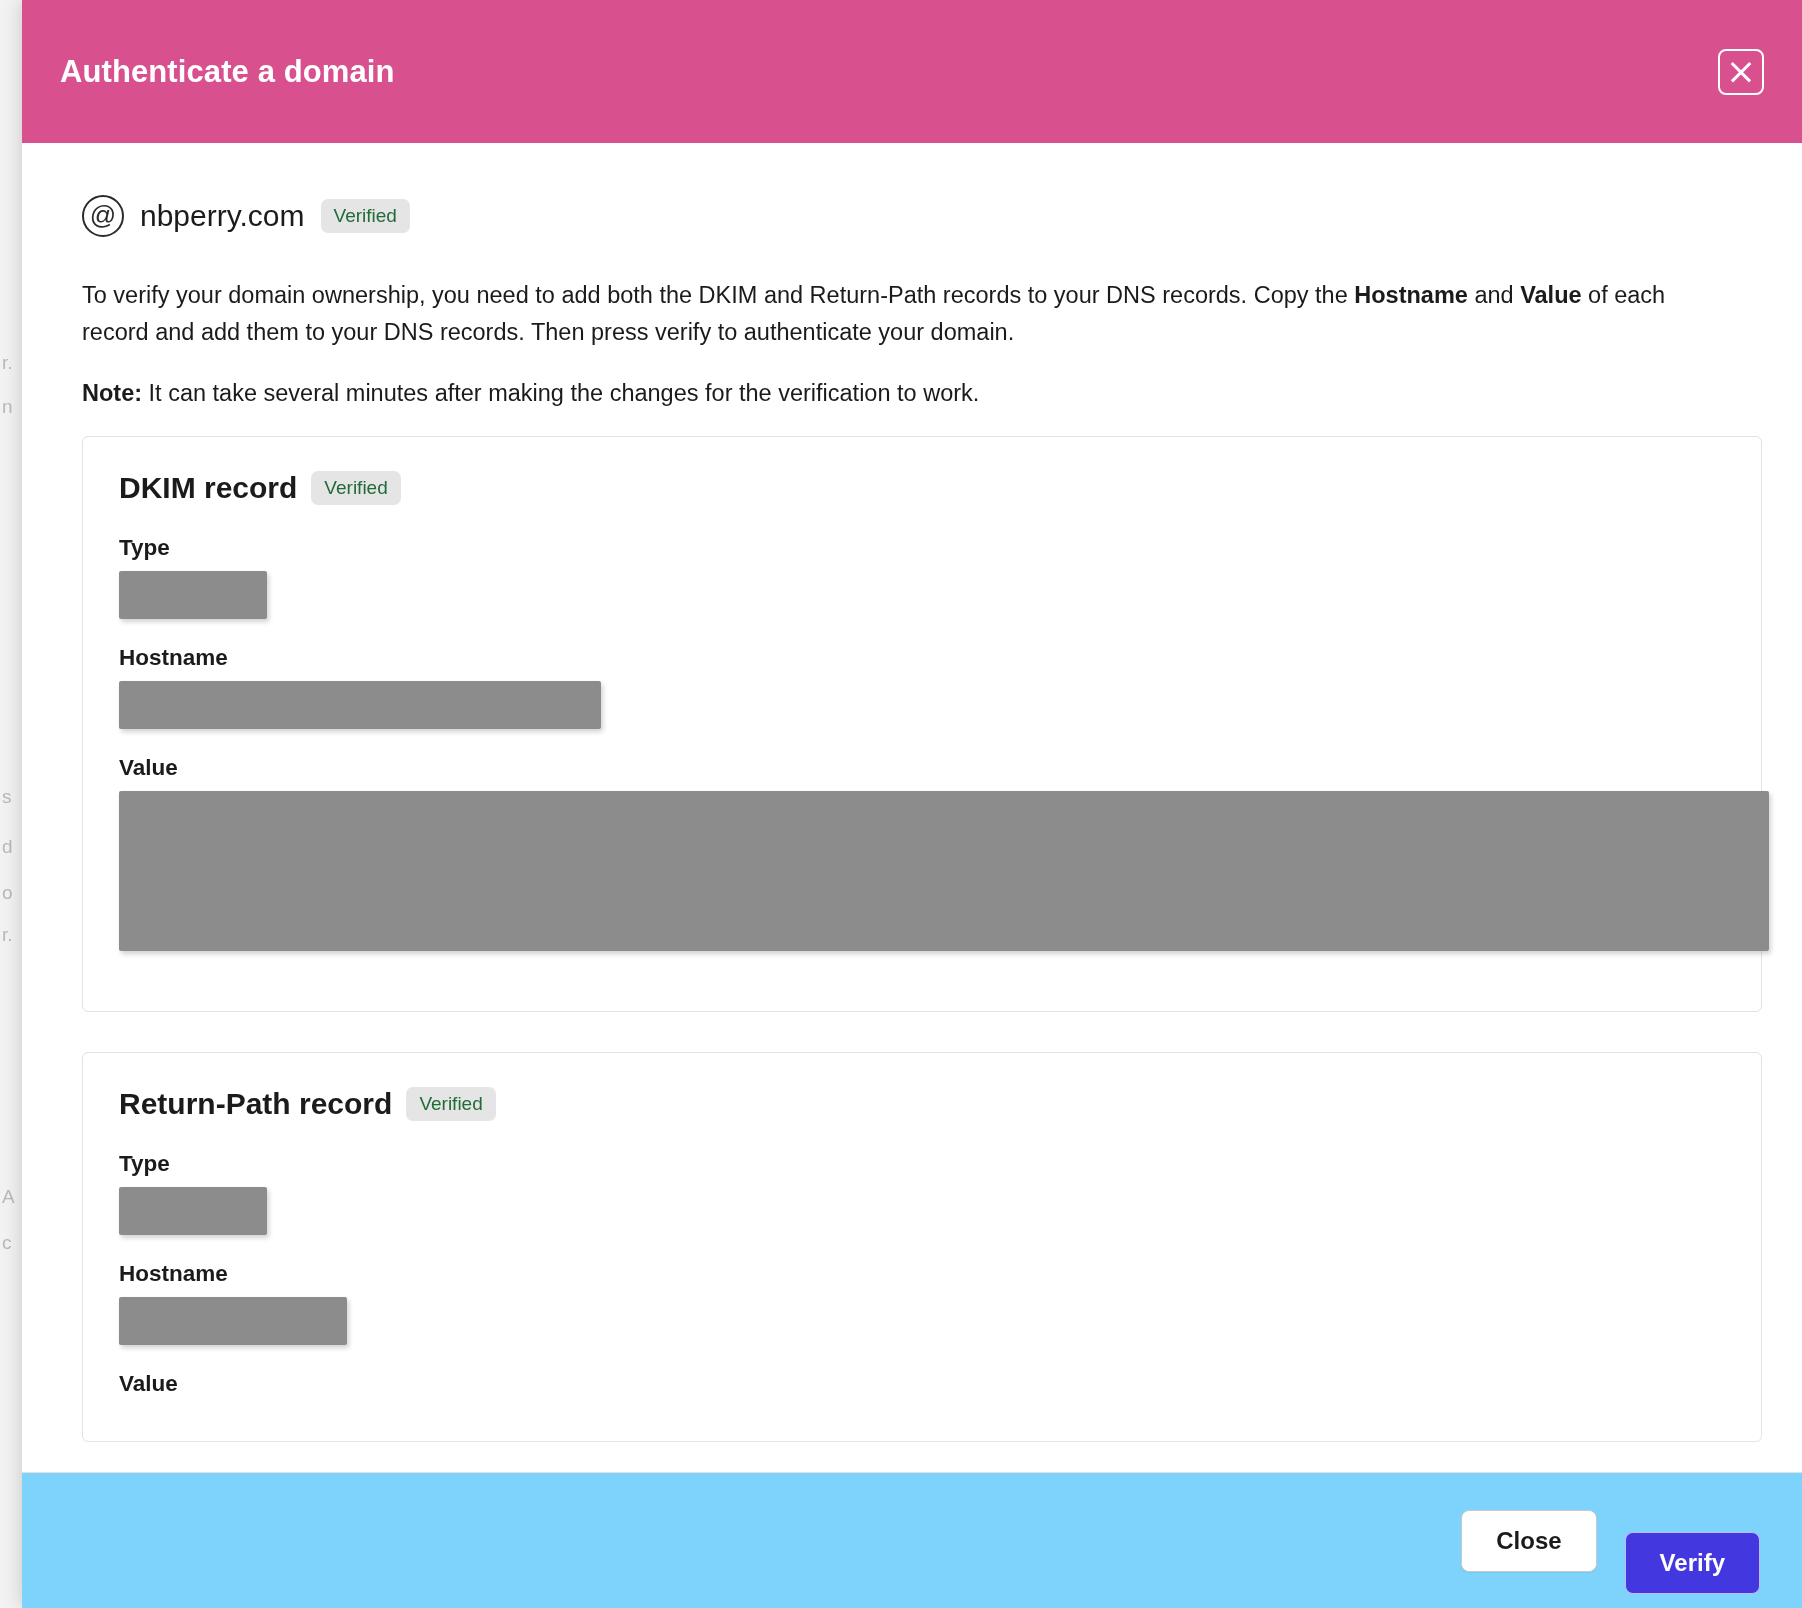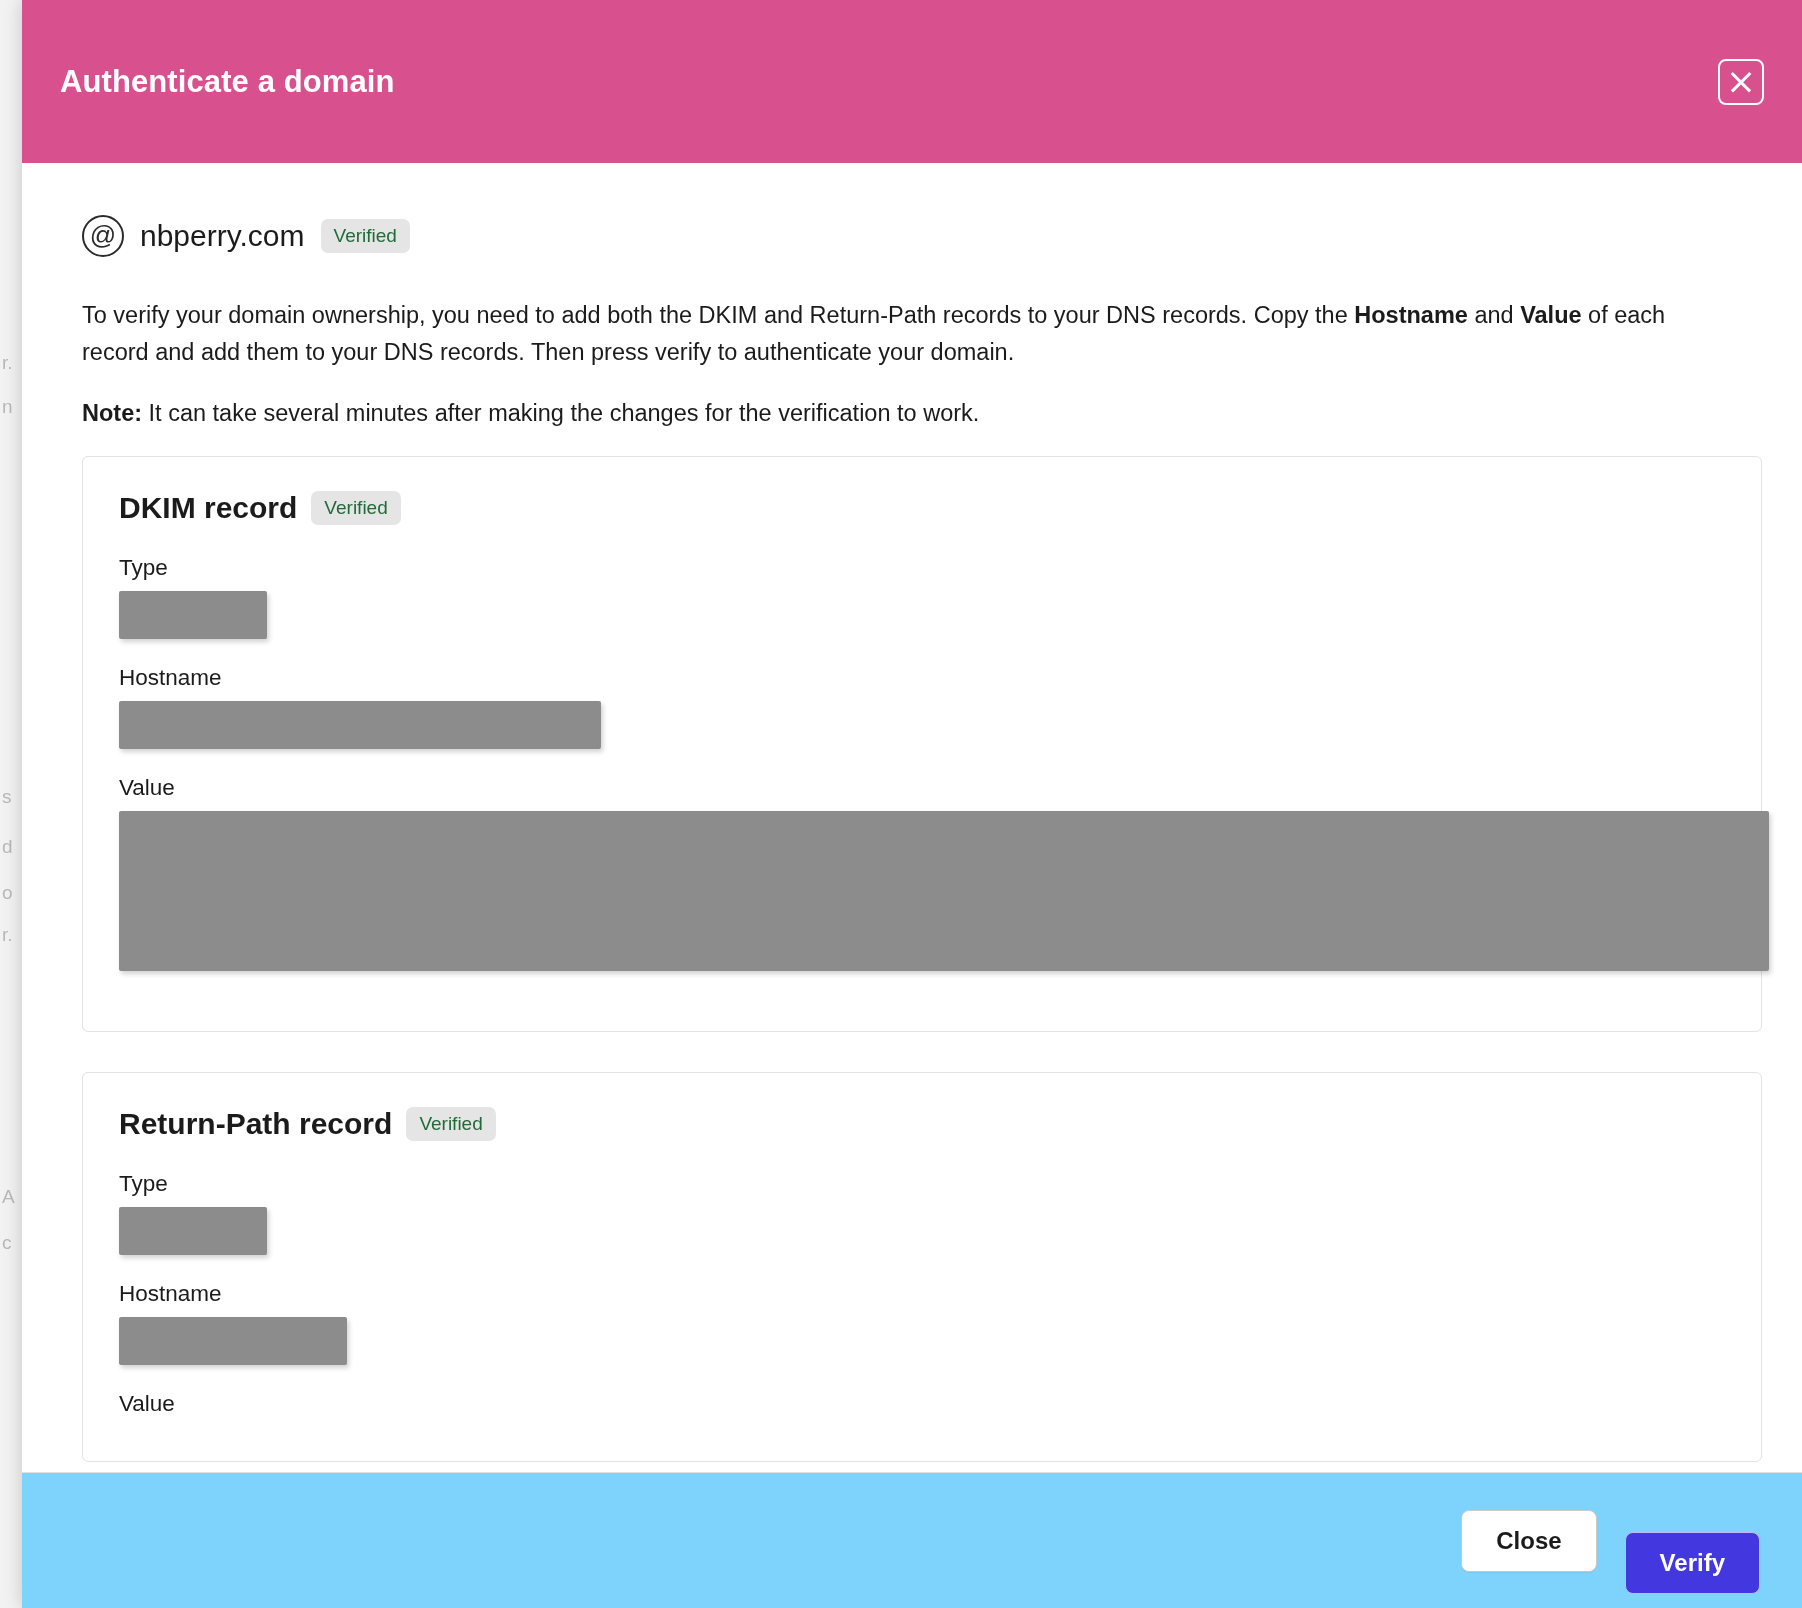--- a/index.html
+++ b/index.html
@@ -45,21 +45,21 @@
     width: 1780px;
     height: 1608px;
     background: #ffffff;
     box-shadow: 0 0 18px rgba(0,0,0,0.18);
     display: flex;
     flex-direction: column;
     overflow: hidden;
   }
 
   .modal-header {
-    height: 163px;
+    height: 143px;
     background: #d9508f;
     display: flex;
     align-items: center;
     justify-content: space-between;
     padding: 0 38px 0 38px;
     flex: 0 0 auto;
   }
   .modal-title {
     color: #ffffff;
     font-size: 31px;
@@ -155,21 +155,21 @@
     gap: 14px;
     margin-bottom: 30px;
   }
   .record-title {
     font-size: 30px;
     color: #1b1b1b;
     font-weight: bold;
   }
   .field-label {
     font-size: 22.5px;
-    font-weight: normal;
+    font-weight: bold;
     color: #1b1b1b;
     margin: 0 0 10px 0;
   }
   .redacted {
     background: #8c8c8c;
     border-radius: 2px;
     box-shadow: 2px 3px 5px rgba(0,0,0,0.18);
     margin-bottom: 26px;
   }
   .r-type      { width: 148px; height: 48px; }

